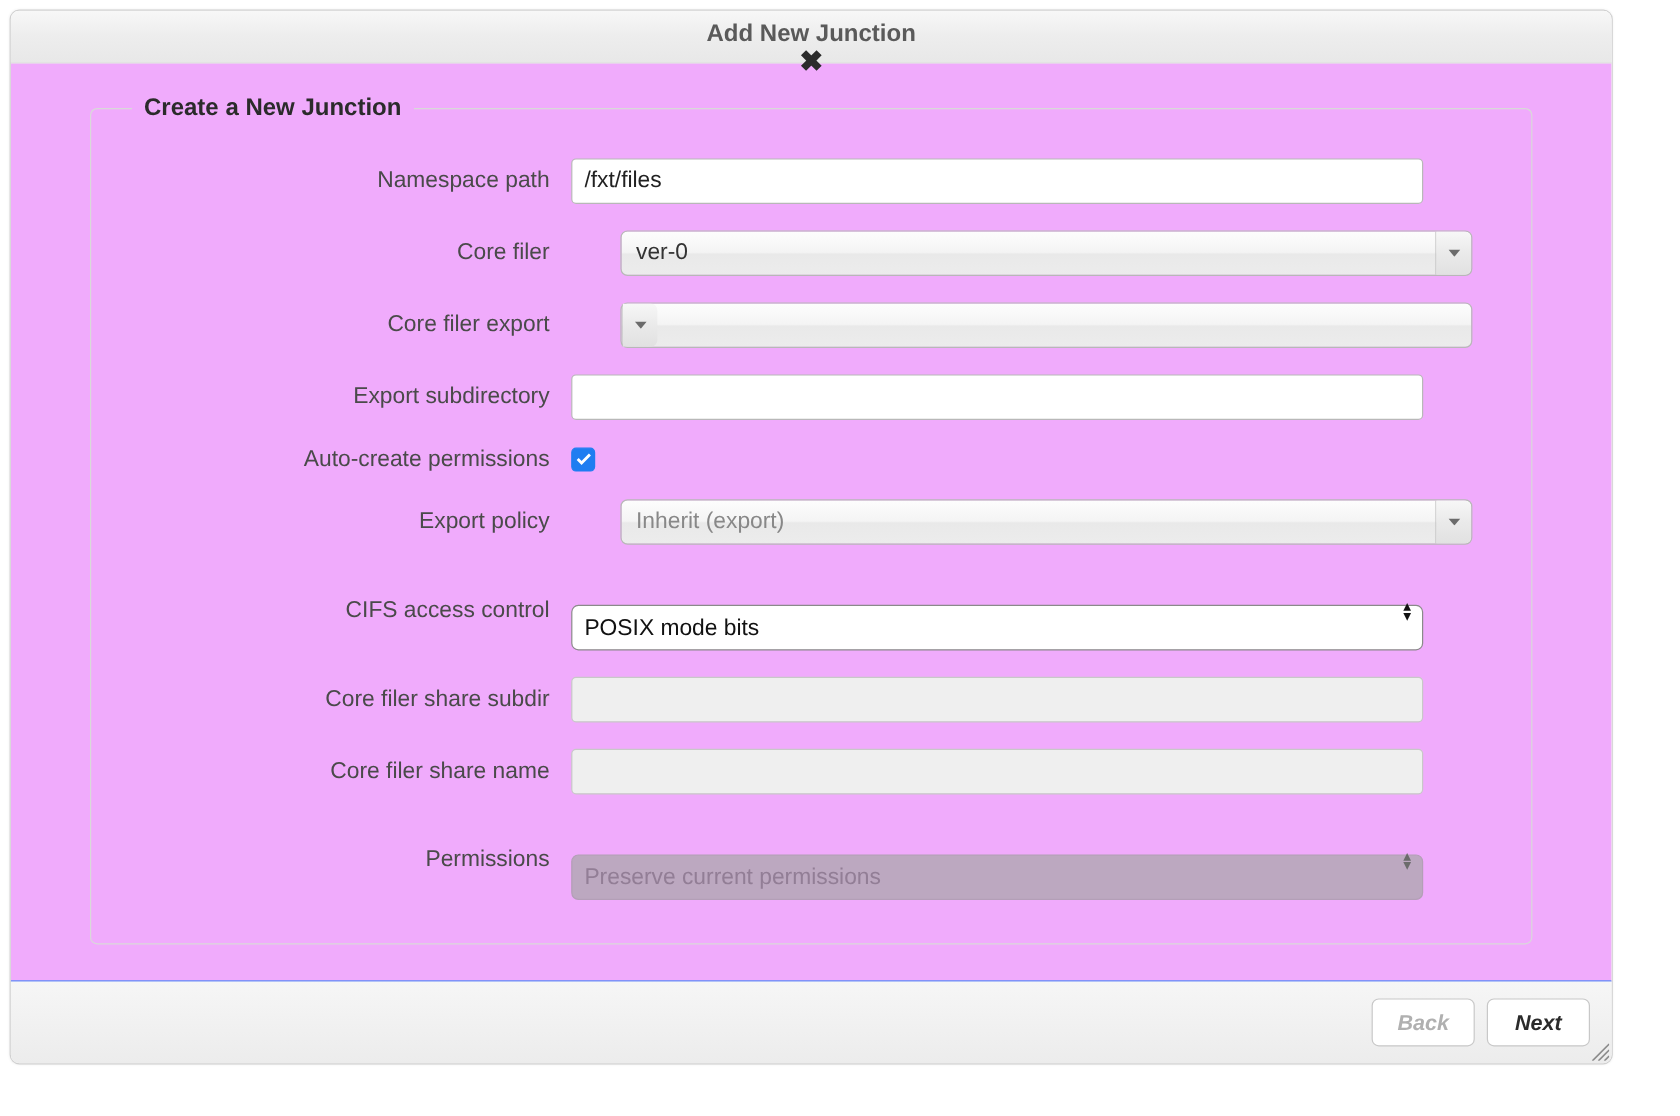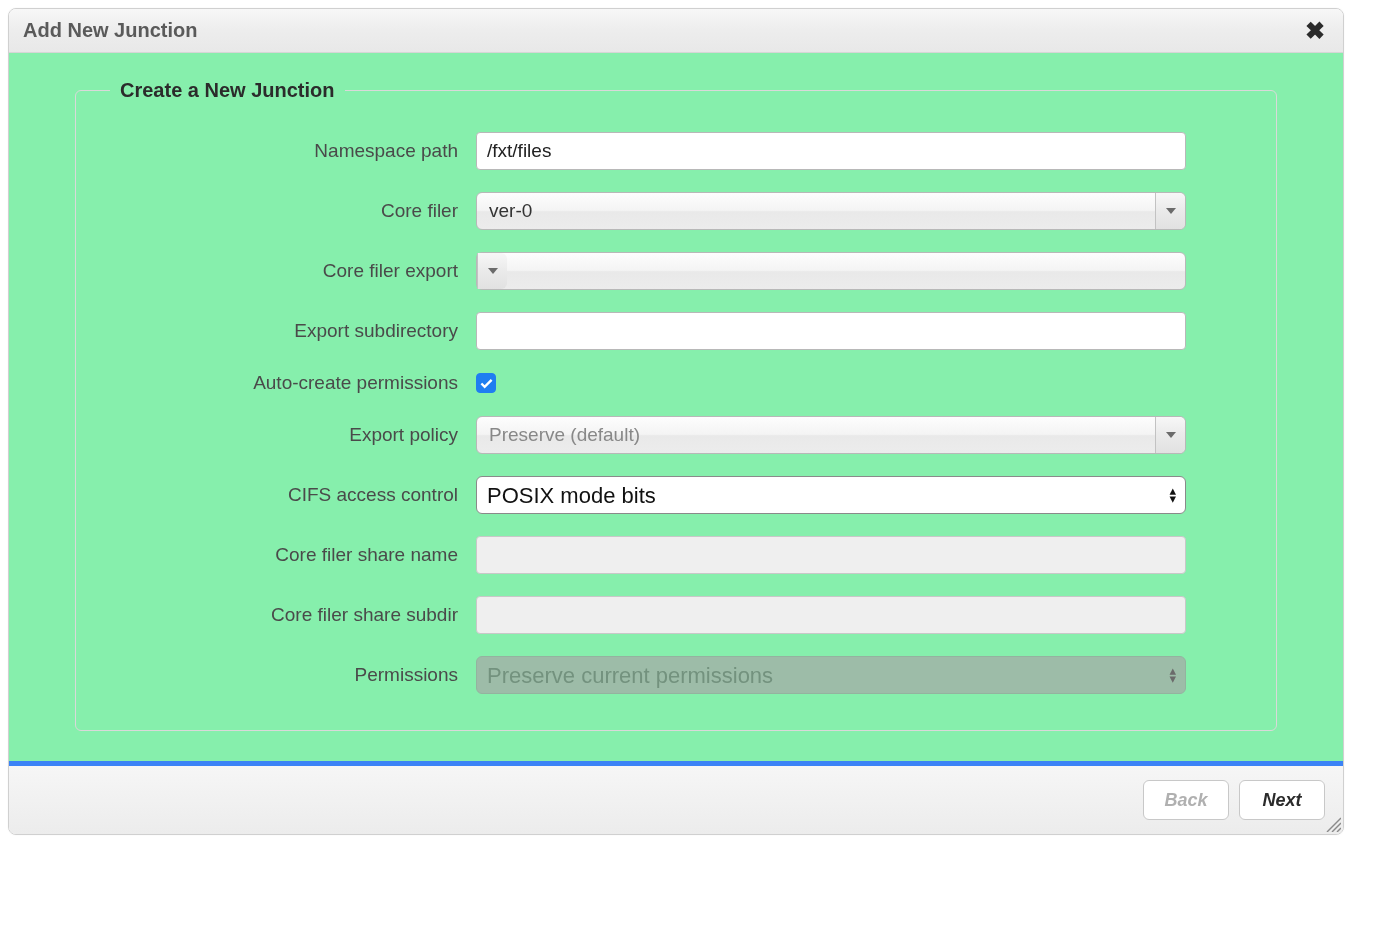--- a/index.html
+++ b/index.html
@@ -22,38 +22,39 @@
       box-shadow: 0 0 2px rgba(0,0,0,0.05);
     }
     .dialog-header {
       background: linear-gradient(to bottom, #f7f7f7 0%, #ededed 50%, #e8e8e8 100%);
       border-bottom: 1px solid #d6d6d6;
       padding: 8px 14px;
       display: flex;
       justify-content: space-between;
       align-items: center;
       height: 44px;
+      flex-direction: column;
     }
     .dialog-title {
       font-size: 20px;
       font-weight: bold;
       color: #5a5a5a;
     }
     .close-btn {
       font-size: 24px;
       font-weight: bold;
       color: #2b2b2b;
       cursor: pointer;
       line-height: 1;
       padding: 0 4px;
     }
     .dialog-body {
-      background: #86efac;
+      background: #f0abfc;
       padding: 26px 26px 30px 26px;
-      border-bottom: 5px solid #3b82f6;
+      border-bottom: 1px solid #3b82f6;
     }
     fieldset.group {
       border: 1px solid #d9d9d9;
       border-radius: 6px;
       padding: 30px 90px 36px 30px;
       margin: 0 40px;
       position: relative;
     }
     fieldset.group > legend {
       font-size: 20px;
@@ -100,20 +101,21 @@
     .fancy-select {
       width: 100%;
       height: 38px;
       border: 1px solid #b8b8b8;
       border-radius: 6px;
       background: linear-gradient(to bottom, #fdfdfd 0%, #f4f4f4 48%, #e9e9e9 52%, #ececec 100%);
       display: flex;
       align-items: center;
       position: relative;
       cursor: pointer;
+      margin-left: 41px;
     }
     .fancy-select .sel-text {
       padding: 0 12px;
       font-size: 19px;
       color: #333;
       flex: 1;
       text-align: left;
     }
     .fancy-select .sel-arrow {
       width: 30px;
@@ -136,27 +138,28 @@
     }
     .fancy-select.disabled .sel-text {
       color: #888;
     }
     .native-select {
       width: 100%;
       height: 38px;
       border: 1px solid #8a8a8a;
       border-radius: 6px;
       padding: 0 10px;
-      font-size: 22px;
+      font-size: 19px;
       font-family: inherit;
       color: #111;
       background: #fff;
       appearance: none;
       -webkit-appearance: none;
       cursor: pointer;
+      margin-top: 28px;
     }
     .native-select-wrap {
       position: relative;
       width: 100%;
     }
     .native-select-wrap .updown {
       position: absolute;
       right: 10px;
       top: 50%;
       transform: translateY(-50%);
@@ -293,21 +296,21 @@
                 <polyline points="1.5,5.5 5,9 12.5,1.5"></polyline>
               </svg>
           </span>
         </div>
       </div>
 
       <div class="form-row">
         <div class="form-label">Export policy</div>
         <div class="form-control">
           <div class="fancy-select disabled">
-            <span class="sel-text">Preserve (default)</span>
+            <span class="sel-text">Inherit (export)</span>
             <span class="sel-arrow">
               <svg viewBox="0 0 10 6">
                   <polygon points="0,0 10,0 5,6"></polygon>
                 </svg>
             </span>
           </div>
         </div>
       </div>
 
       <div class="form-row">
@@ -316,28 +319,28 @@
           <div class="native-select-wrap">
             <select class="native-select">
               <option>POSIX mode bits</option>
             </select>
             <div class="updown">▴<br>▾</div>
           </div>
         </div>
       </div>
 
       <div class="form-row">
+        <div class="form-label">Core filer share subdir</div>
+        <div class="form-control">
+          <input type="text" class="text-input disabled" disabled="" value="" style="">
+        </div>
+      </div>
+
+      <div class="form-row">
         <div class="form-label">Core filer share name</div>
-        <div class="form-control">
-          <input type="text" class="text-input disabled" disabled="" value="" style="">
-        </div>
-      </div>
-
-      <div class="form-row">
-        <div class="form-label">Core filer share subdir</div>
         <div class="form-control">
           <input type="text" class="text-input disabled" disabled="" value="" style="">
         </div>
       </div>
 
       <div class="form-row">
         <div class="form-label">Permissions</div>
         <div class="form-control">
           <div class="native-select-wrap disabled">
             <select class="native-select disabled-dark" disabled="">

